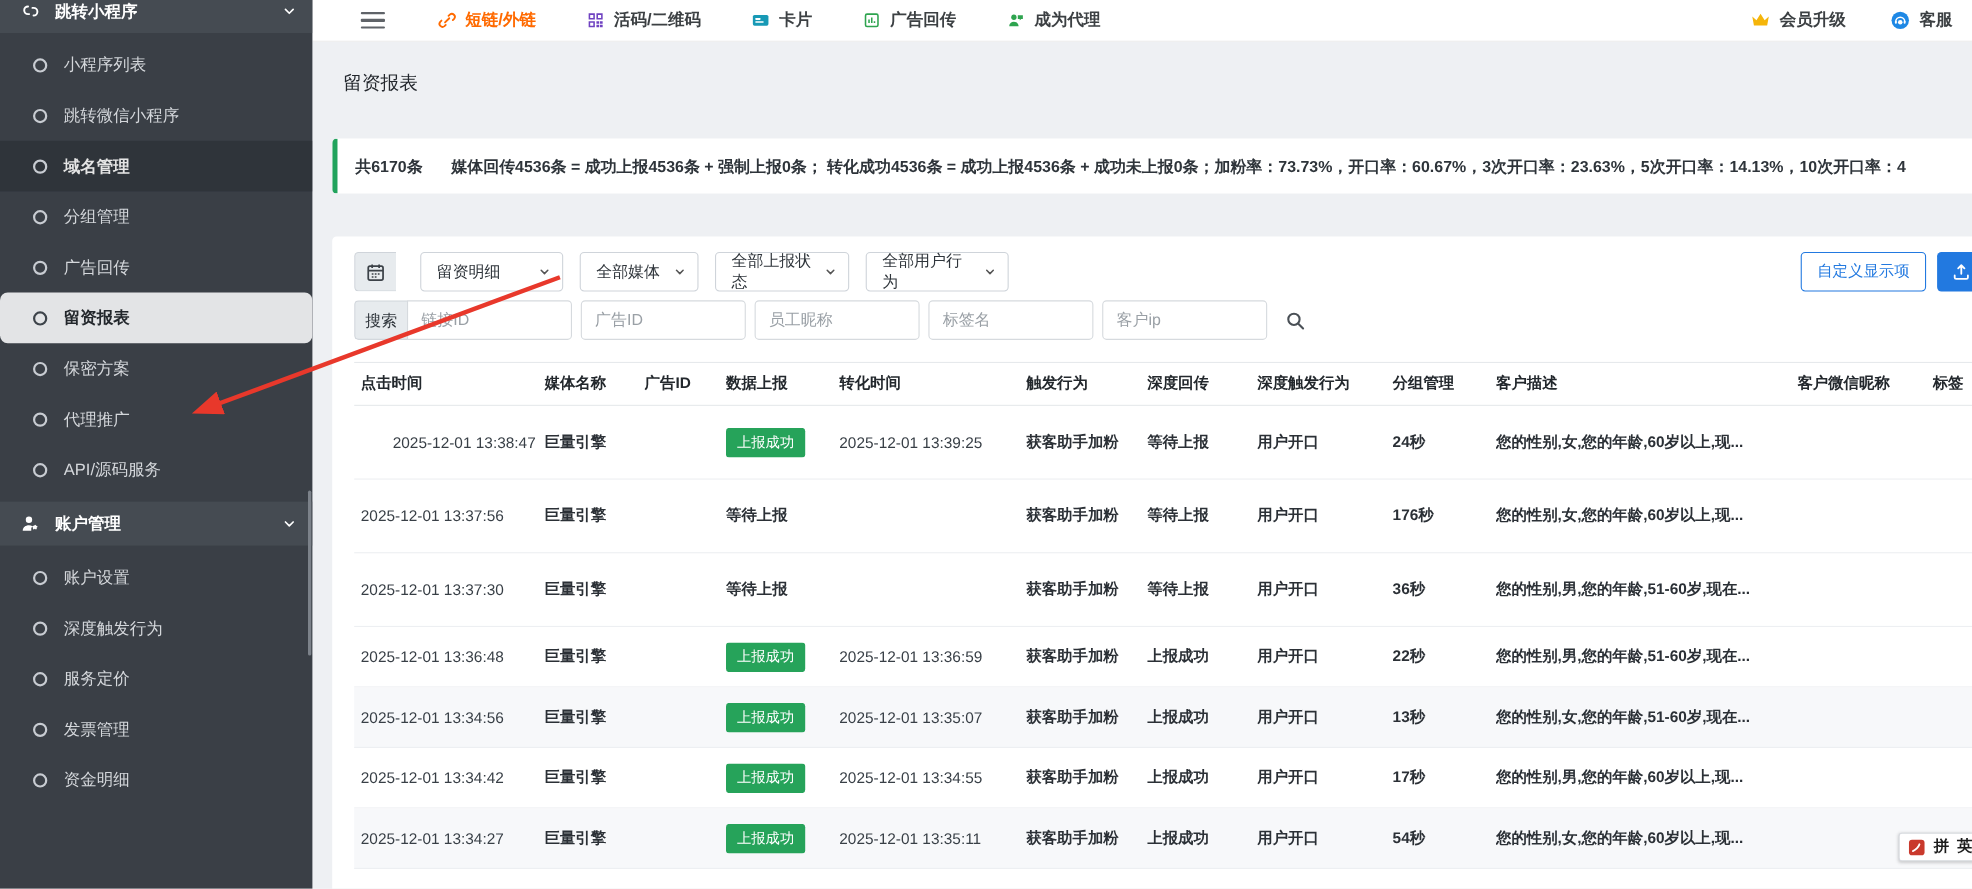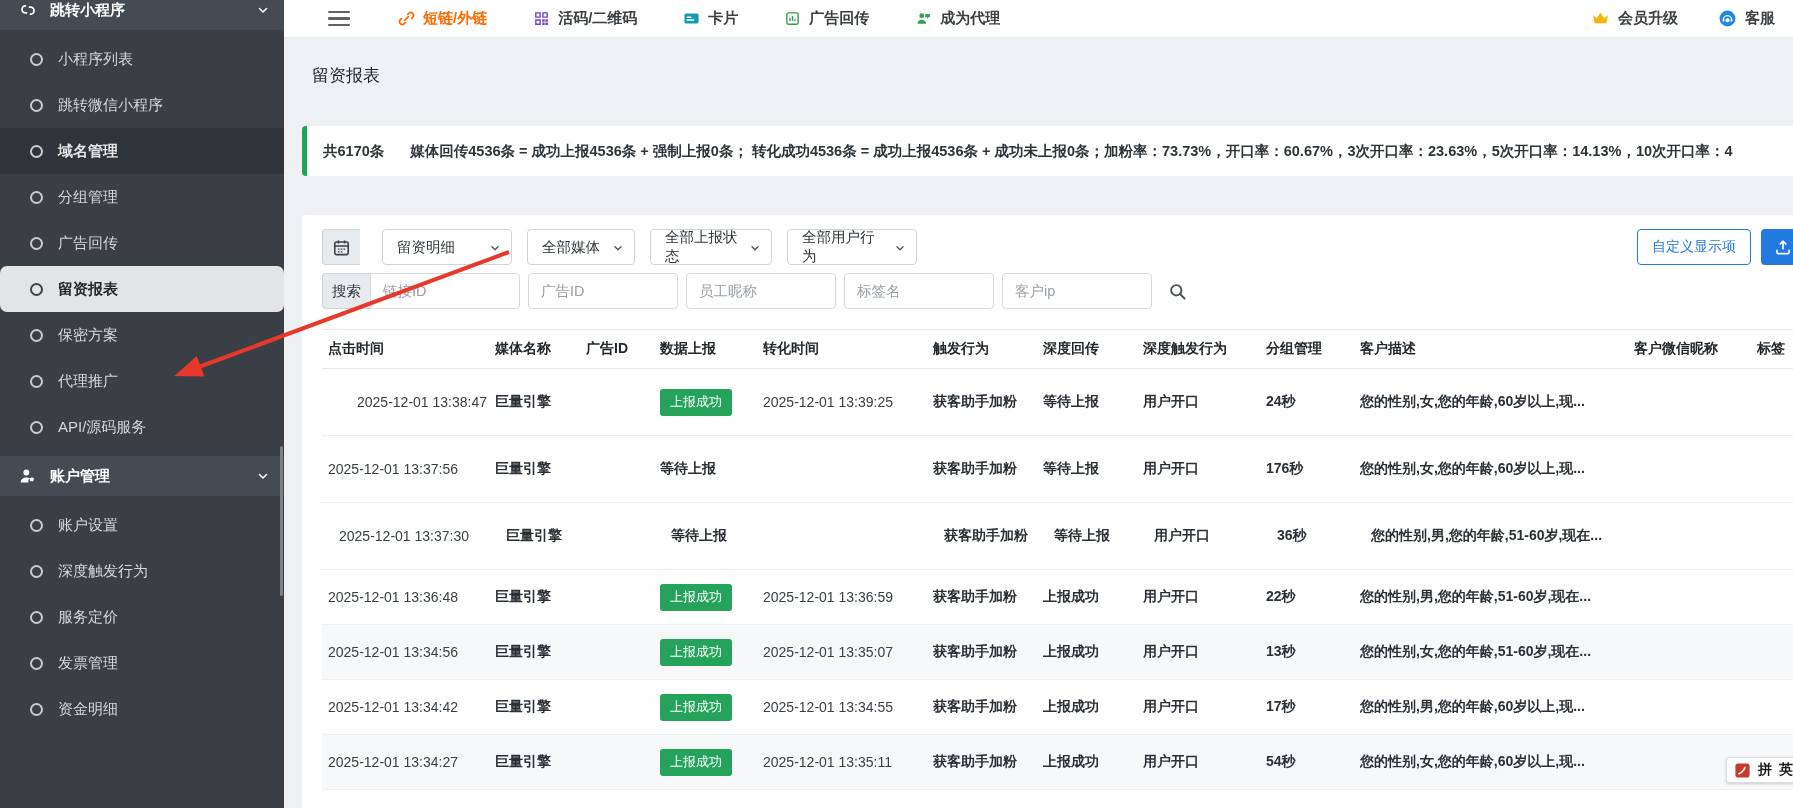--- a/index.html
+++ b/index.html
@@ -367,21 +367,21 @@
             <div class="tcell cell c-time" style="width: 170px;"></div>
             <div class="tcell cell c-bold" style="width: 110px;">获客助手加粉</div>
             <div class="tcell cell c-bold" style="width: 100px;">等待上报</div>
             <div class="tcell cell c-bold" style="width: 123px;">用户开口</div>
             <div class="tcell cell c-bold" style="width: 94px;">176秒</div>
             <div class="tcell cell c-bold" style="width: 274px;">您的性别,女,您的年龄,60岁以上,现...</div>
             <div class="tcell cell c-bold" style="width: 123px;"></div>
             <div class="tcell cell c-bold" style="width: 80px;"></div>
           </div>
           <div class="trow tall">
-            <div class="tcell cell c-time" style="width: 167px; margin-left: 11px;">2025-12-01 13:37:30</div>
+            <div class="tcell cell c-time" style="width: 167px;">2025-12-01 13:37:30</div>
             <div class="tcell cell c-bold" style="width: 91px;">巨量引擎</div>
             <div class="tcell cell c-bold" style="width: 74px;"></div>
             <div class="tcell cell c-bold" style="width: 103px;">等待上报</div>
             <div class="tcell cell c-time" style="width: 170px;"></div>
             <div class="tcell cell c-bold" style="width: 110px;">获客助手加粉</div>
             <div class="tcell cell c-bold" style="width: 100px;">等待上报</div>
             <div class="tcell cell c-bold" style="width: 123px;">用户开口</div>
             <div class="tcell cell c-bold" style="width: 94px;">36秒</div>
             <div class="tcell cell c-bold" style="width: 274px;">您的性别,男,您的年龄,51-60岁,现在...</div>
             <div class="tcell cell c-bold" style="width: 123px;"></div>

